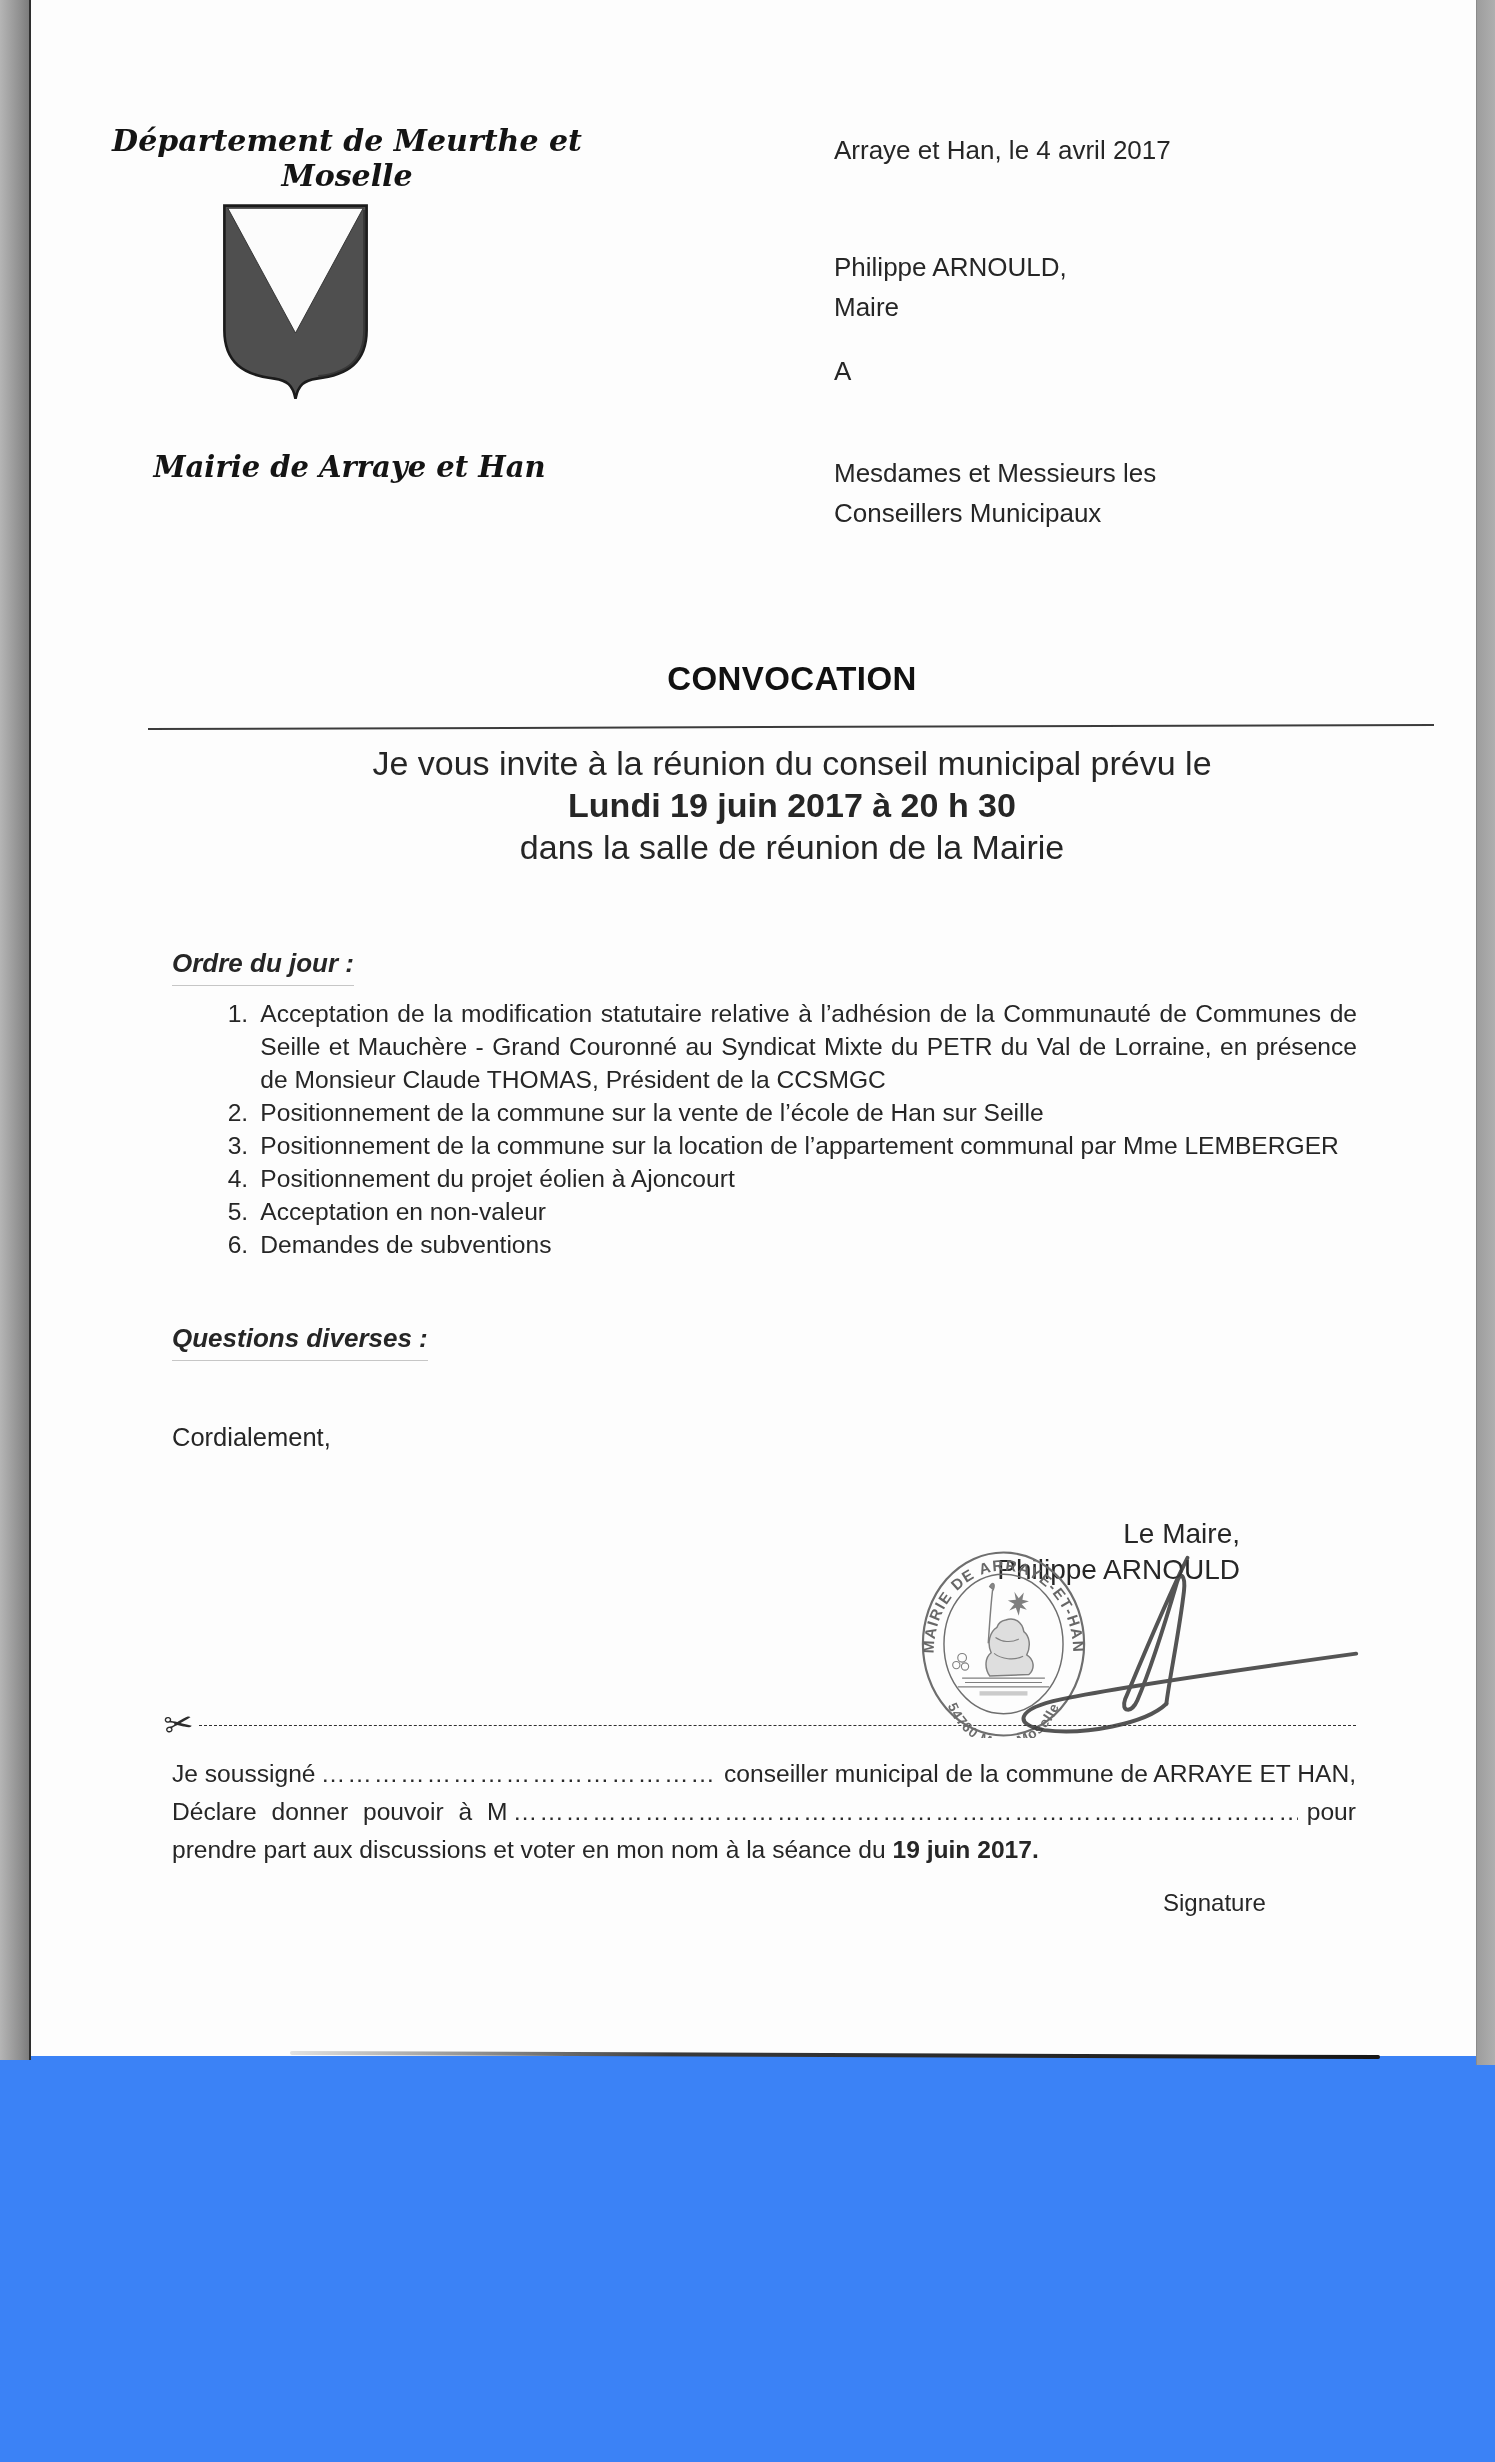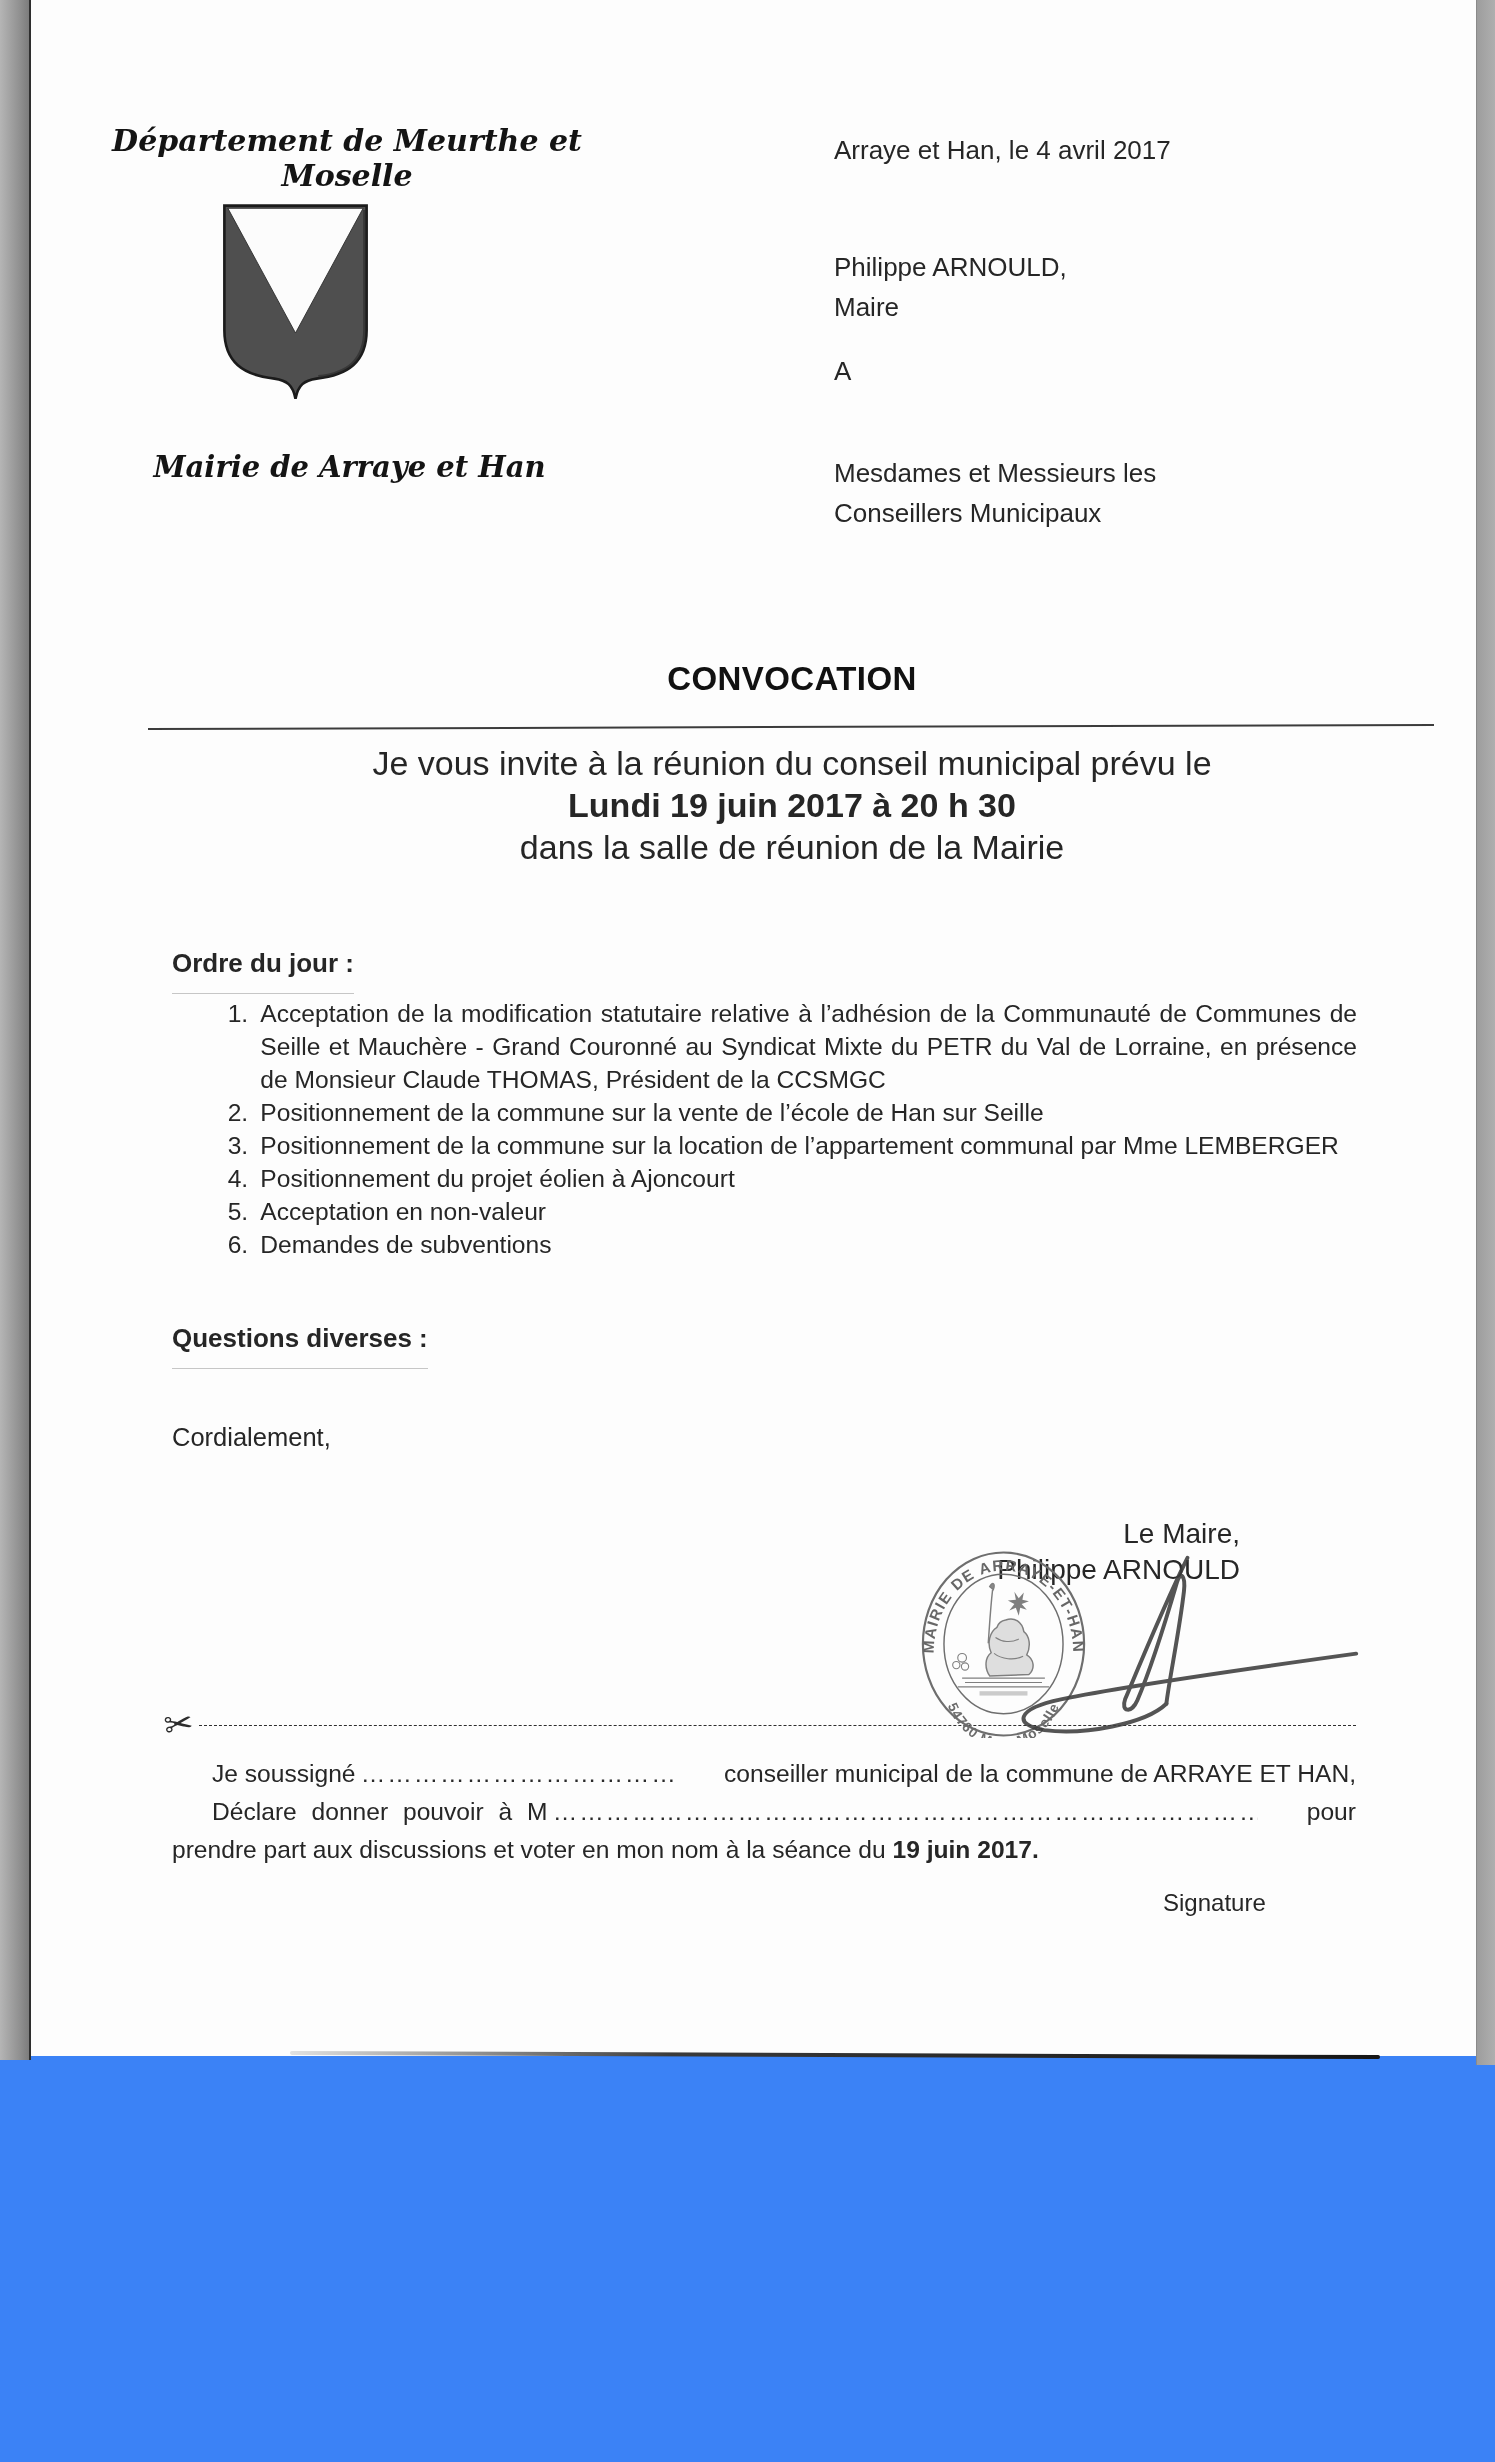--- a/index.html
+++ b/index.html
@@ -27,40 +27,40 @@
   .rc-recip{top:453px;}
   
   .title{left:150px;top:660px;width:1284px;text-align:center;
          font-size:33px;font-weight:bold;letter-spacing:0.4px;color:#111;}
   .divider{left:148px;top:726px;width:1286px;height:0;border-top:2.6px solid #3c3c3c;
            transform:rotate(-.18deg);}
   .invite{left:150px;top:742px;width:1284px;text-align:center;font-size:34px;line-height:42px;}
   .invite .b{font-weight:bold;}
   
   .h-ordre{left:172px;top:948px;font-size:26px;font-weight:bold;}
-  .h-underline{display:inline-block;border-bottom:1.8px solid #c6c6c6;padding-bottom:14px;}
+  .h-underline{display:inline-block;border-bottom:1.8px solid #c6c6c6;padding-bottom:6px;font-style:italic;}
   .agenda{left:172px;top:997px;width:1185px;font-size:24.6px;line-height:33px;}
   .agenda ol{margin:0;padding-left:83px;list-style:decimal outside;}
   .agenda li{text-align:justify;padding-left:5.3px;}
   .h-questions{left:172px;top:1323px;font-size:26px;font-weight:bold;}
   .closing{left:172px;top:1423px;font-size:25.5px;}
   
   .sig-block{left:879px;top:1516px;width:361px;text-align:right;font-size:28px;line-height:36px;}
   .stamp-svg{left:920px;top:1550px;z-index:2;}
   .sign-svg{left:959px;top:1542px;z-index:3;}
   
   .scissors{left:164px;top:1704px;font-size:35px;color:#2c2c2c;z-index:1;
             transform:rotate(-8deg);display:inline-block;}
   .cutline{left:199px;top:1725px;width:1157px;height:0;border-top:1.8px dashed #2e2e2e;z-index:1;}
   
   .pouvoir{left:172px;top:1755px;width:1184px;font-size:24.6px;line-height:38px;z-index:4;}
   .pouvoir .row{display:flex;align-items:baseline;}
   .pouvoir .dots{flex:1 1 auto;overflow:hidden;white-space:nowrap;letter-spacing:1.8px;
                  margin:0 8.8px 0 5.3px;color:#2a2a2a;}
-  .pouvoir .fixed{flex:0 0 auto;white-space:nowrap;margin-left:40px;}
+  .pouvoir .fixed{flex:0 0 auto;white-space:nowrap;}
   .pouvoir .ws{word-spacing:8px;}
   .pouvoir .b{font-weight:bold;}
   .sig-label{left:1163px;top:1889px;font-size:24px;}
   .footer-script{left:150px;top:1952px;width:1284px;text-align:center;font-size:27px;}
 </style>
 </head>
 <body>
 
 <div class="page">
   <div class="sheet"></div>

